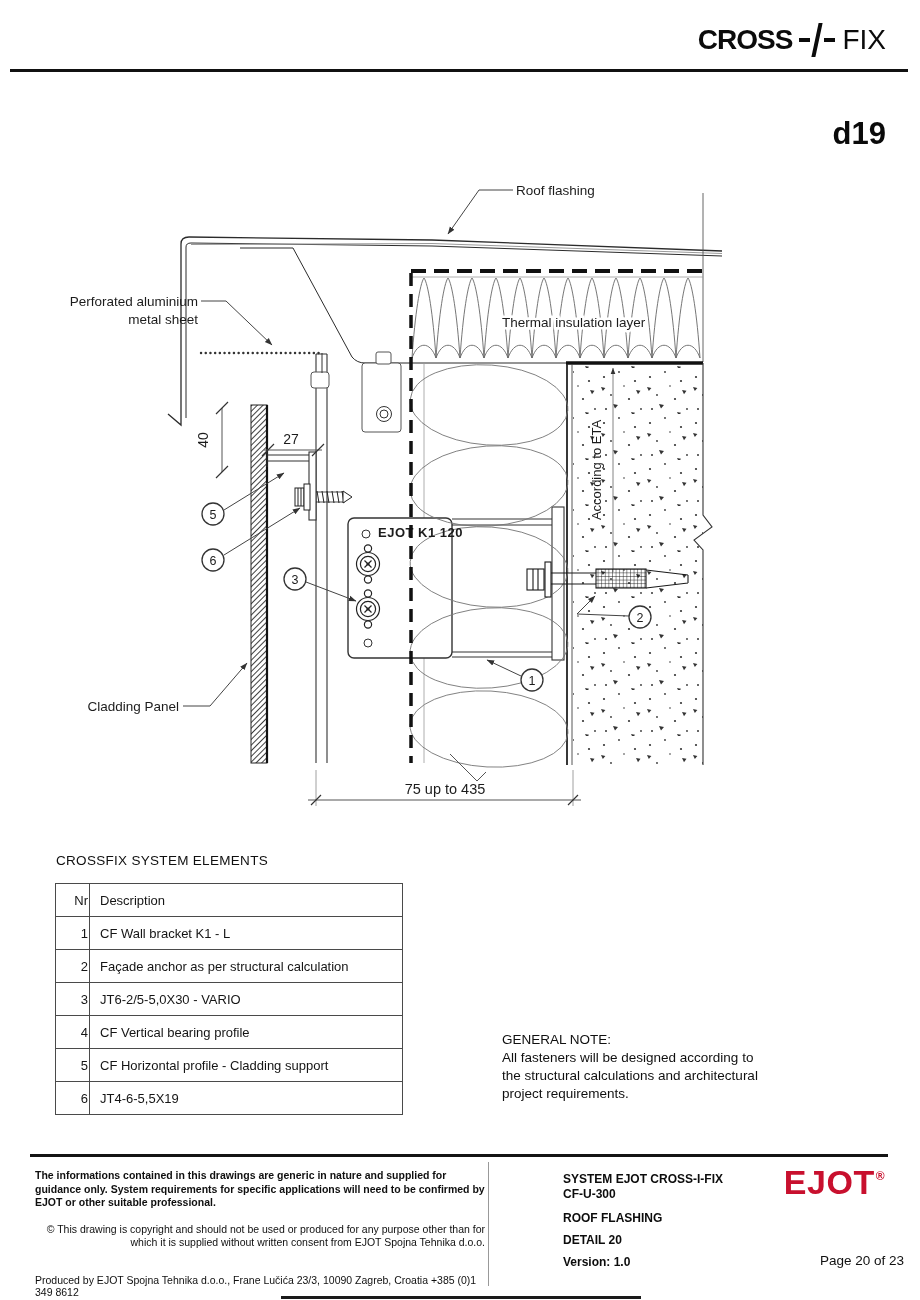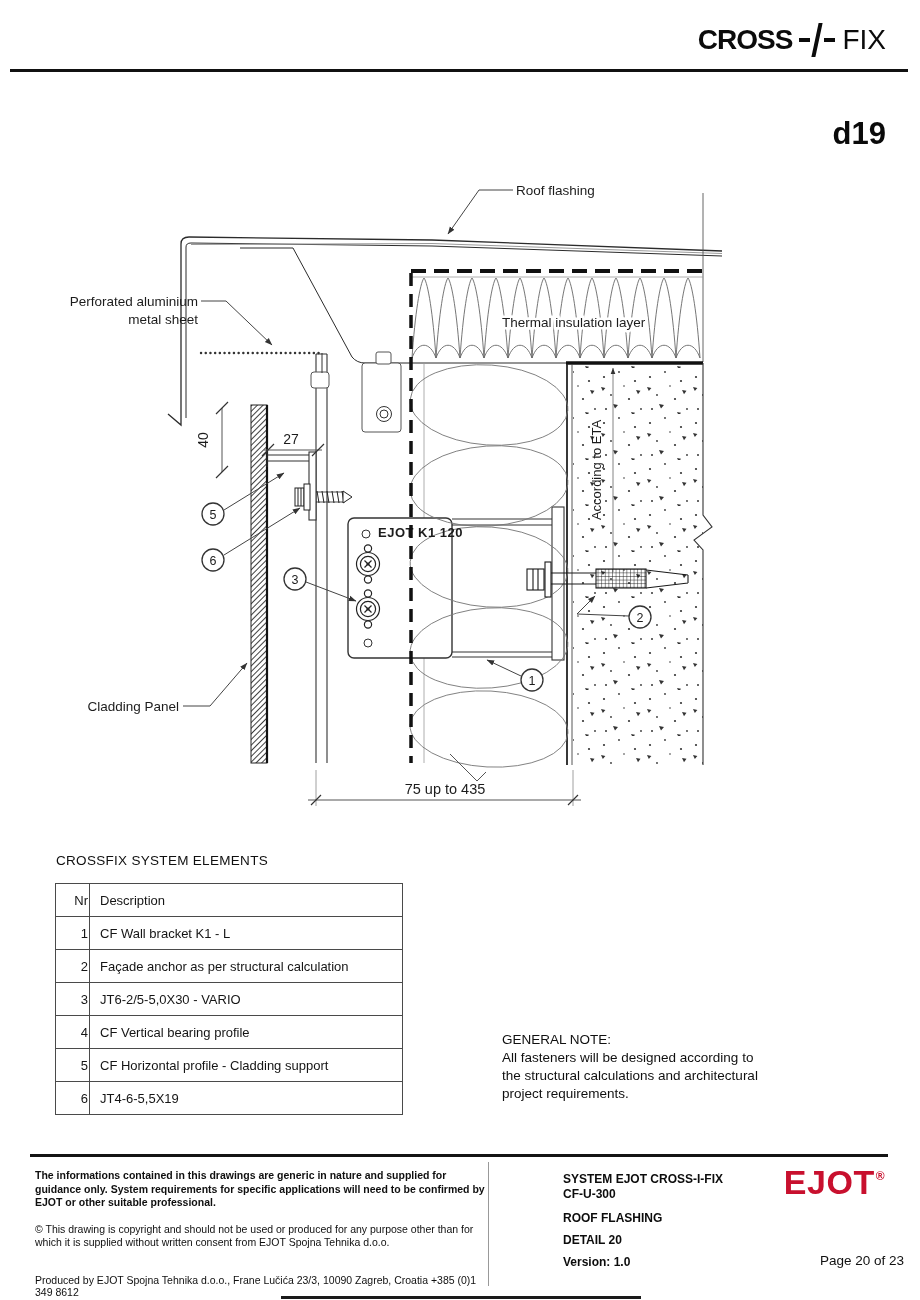--- a/index.html
+++ b/index.html
@@ -24,21 +24,21 @@
   .elements table{border-collapse:collapse;}
   .elements td{border:1.2px solid #4a4a4a;font:400 13px "Liberation Sans",sans-serif;color:#151515;height:30px;}
   .elements td.nr{width:31px;text-align:right;}
   .elements td.desc{width:292px;padding:0 10px;}
   
   .note{position:absolute;left:496px;top:1031px;width:272px;font:400 13.5px/18px "Liberation Sans",sans-serif;color:#101010;margin-left:6px;}
   
   .f-rule{position:absolute;left:30px;top:1154px;width:858px;height:2.5px;background:#141414;}
   .f-left{position:absolute;left:35px;top:1169px;width:450px;color:#0f0f0f;}
   .f-left .b{font:700 10.5px/13.5px "Liberation Sans",sans-serif;}
-  .f-left .c{font:400 10.5px/13px "Liberation Sans",sans-serif;margin-top:13px;}
+  .f-left .c{font:400 10.5px/13px "Liberation Sans",sans-serif;margin-top:13px;text-align:right;}
   .f-left .p{font:400 10.5px "Liberation Sans",sans-serif;margin-top:25px;}
   .f-div{position:absolute;left:488px;top:1162px;width:1px;height:124px;background:#999;}
   .f-mid{position:absolute;left:523px;top:1172px;color:#0c0c0c;font:700 12px/15px "Liberation Sans",sans-serif;margin-left:40px;}
   .f-mid .g1{margin-top:9px;}
   .f-mid .g2{margin-top:7px;}
   .ejot{position:absolute;right:36px;top:1163px;color:#C8102E;font:900 34px "Liberation Sans",sans-serif;letter-spacing:.5px;}
   .ejot sup{font-size:12px;position:relative;top:-2px;left:1px;}
   .page-num{position:absolute;right:16px;top:1253px;font:400 13.5px "Liberation Sans",sans-serif;color:#101010;}
   .b-line{position:absolute;left:281px;top:1296px;width:360px;height:3px;background:#1a1a1a;}
 </style>

